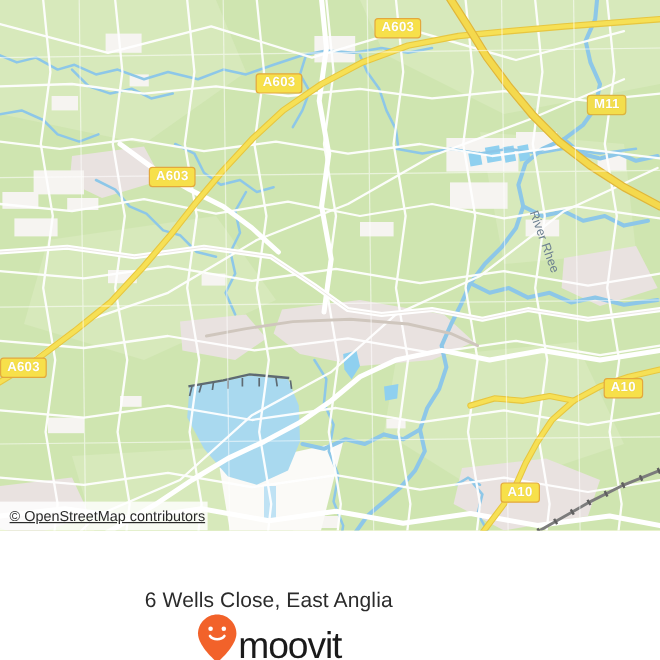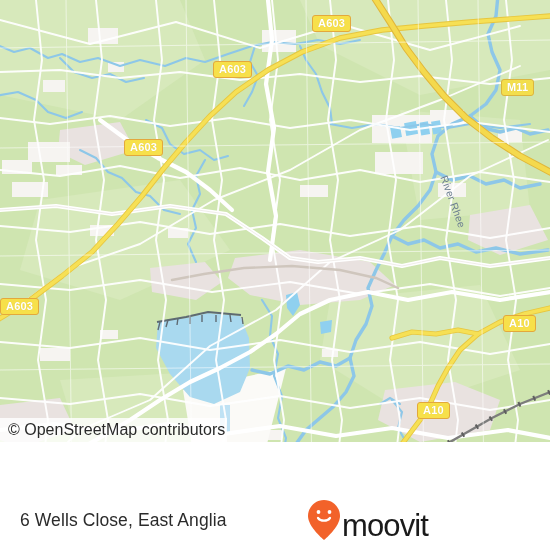--- a/index.html
+++ b/index.html
@@ -75,24 +75,25 @@
   }
 
   
   #attribution {
     position: absolute;
     left: 0;
     bottom: 0;
     background: rgba(255,255,255,0.82);
     color: #2a2a2a;
     font-family: "Liberation Sans", sans-serif;
-    font-size: 16px;
+    font-size: 12px;
     line-height: 14px;
     padding: 5px 2px 5px 8px;
     white-space: nowrap;
+    text-decoration: underline;
   }
 
   
   #popup {
     position: absolute;
     left: 192px;
     top: 126px;
     width: 168px;
     filter: drop-shadow(0 1px 3px rgba(0,0,0,0.30));
   }
@@ -141,20 +142,21 @@
     left: 0;
     bottom: 0;
     width: 446px;
     height: 60px;
     background: #ffffff;
     display: flex;
     align-items: center;
     justify-content: space-between;
     box-sizing: border-box;
     padding: 0 18px 0 20px;
+    flex-direction: column;
   }
   #footer-address {
     font-family: "Liberation Sans", sans-serif;
     font-size: 17.5px;
     color: #2b2b2b;
     letter-spacing: .1px;
     white-space: nowrap;
   }
   #brand {
     display: flex;
@@ -376,21 +378,21 @@
             <path d="M418,0 L424,490"></path>
           <path d="M478,0 L484,490"></path>
         </g>
       </g>
     </svg>
 
     <div class="shield" style="left:312px; top:15px;">A603</div>
     <div class="shield" style="left:213px; top:61px;">A603</div>
     <div class="shield" style="left:124px; top:139px;">A603</div>
     <div class="shield" style="left:0px; top:298px;">A603</div>
-    <div class="shield motorway" style="left:501px; top:79px;">M11</div>
+    <div class="shield motorway" style="left:489px; top:79px;">M11</div>
     <div class="shield" style="left:503px; top:315px;">A10</div>
     <div class="shield" style="left:417px; top:402px;">A10</div>
     <div class="shield" style="left:367px; top:476px;">A10</div>
 
     <div class="river-label" style="left:444px; top:170px; transform: rotate(70deg); transform-origin: 0 50%;">River Rhee</div>
 
 
     <div id="attribution">© OpenStreetMap contributors</div>
   </div>
 

